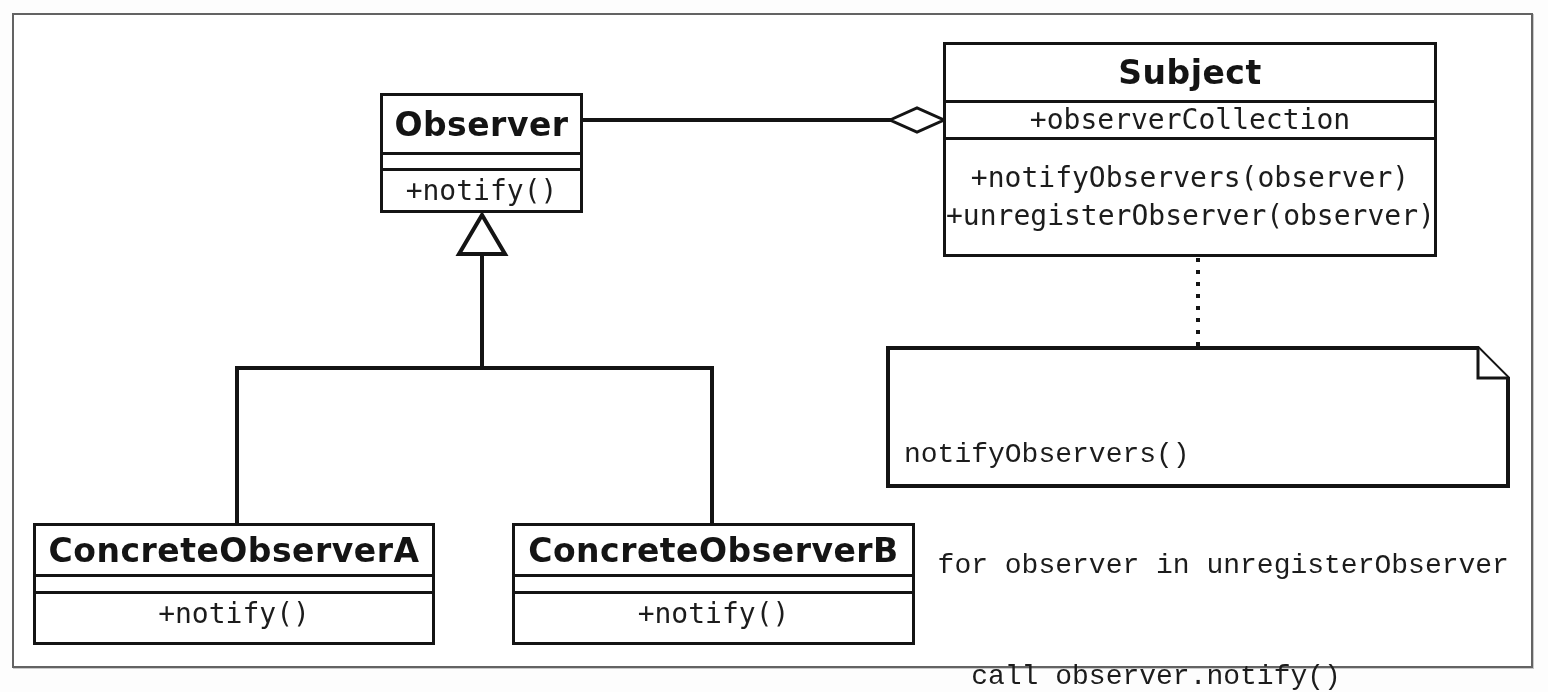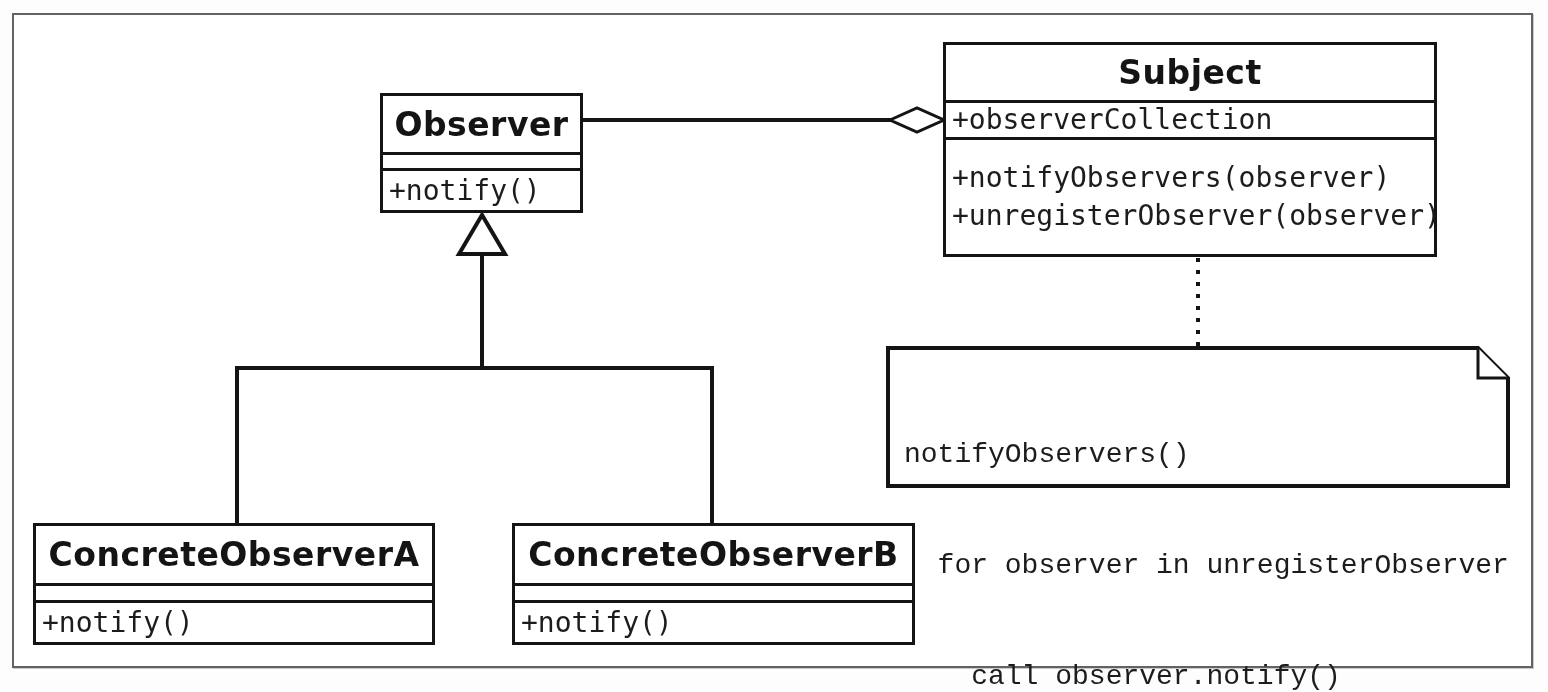--- a/index.html
+++ b/index.html
@@ -30,20 +30,21 @@
     left: 0; top: 0;
     width: 1548px; height: 692px;
   }
   .uml-class {
     position: absolute;
     box-sizing: border-box;
     border: 3px solid #141414;
     background: #ffffff;
     display: flex;
     flex-direction: column;
+    text-align: center;
   }
   .uml-title {
     display: flex;
     align-items: center;
     justify-content: center;
     font-weight: bold;
     font-size: 33px;
     color: #141414;
     letter-spacing: 0.5px;
   }
@@ -52,37 +53,36 @@
     box-sizing: border-box;
     display: flex;
     flex-direction: column;
     justify-content: center;
   }
   .uml-member {
     font-family: "DejaVu Sans Mono", "Liberation Mono", monospace;
     font-size: 28px;
     line-height: 38px;
     color: #1c1c1c;
-    padding-left: 6px;
     white-space: pre;
   }
   
   .box-observer { left: 380px; top: 93px;  width: 203px; height: 120px; }
   .box-observer .uml-title   { height: 56px; border-radius: 21px; }
   .box-observer .uml-attrs   { height: 16px; }
   .box-observer .uml-methods { height: 42px; }
 
   .box-subject  { left: 943px; top: 42px;  width: 494px; height: 215px; }
   .box-subject .uml-title    { height: 55px; }
   .box-subject .uml-attrs    { height: 37px; }
   .box-subject .uml-methods  { height: 117px; }
 
   .box-concrete-a { left: 33px;  top: 523px; width: 402px; height: 122px; }
   .box-concrete-b { left: 512px; top: 523px; width: 403px; height: 122px; }
-  .box-concrete-a .uml-title,   .box-concrete-b .uml-title   { height: 57px; }
+  .box-concrete-a .uml-title,   .box-concrete-b .uml-title   { height: 48px; }
   .box-concrete-a .uml-attrs,   .box-concrete-b .uml-attrs   { height: 17px; }
   .box-concrete-a .uml-methods, .box-concrete-b .uml-methods { height: 42px; }
 
   .note-text {
     position: absolute;
     left: 888px; top: 347px;
     width: 620px; height: 141px;
     box-sizing: border-box;
     padding: 15px 0 0 16px;
     font-family: Liberation Mono, monospace;

